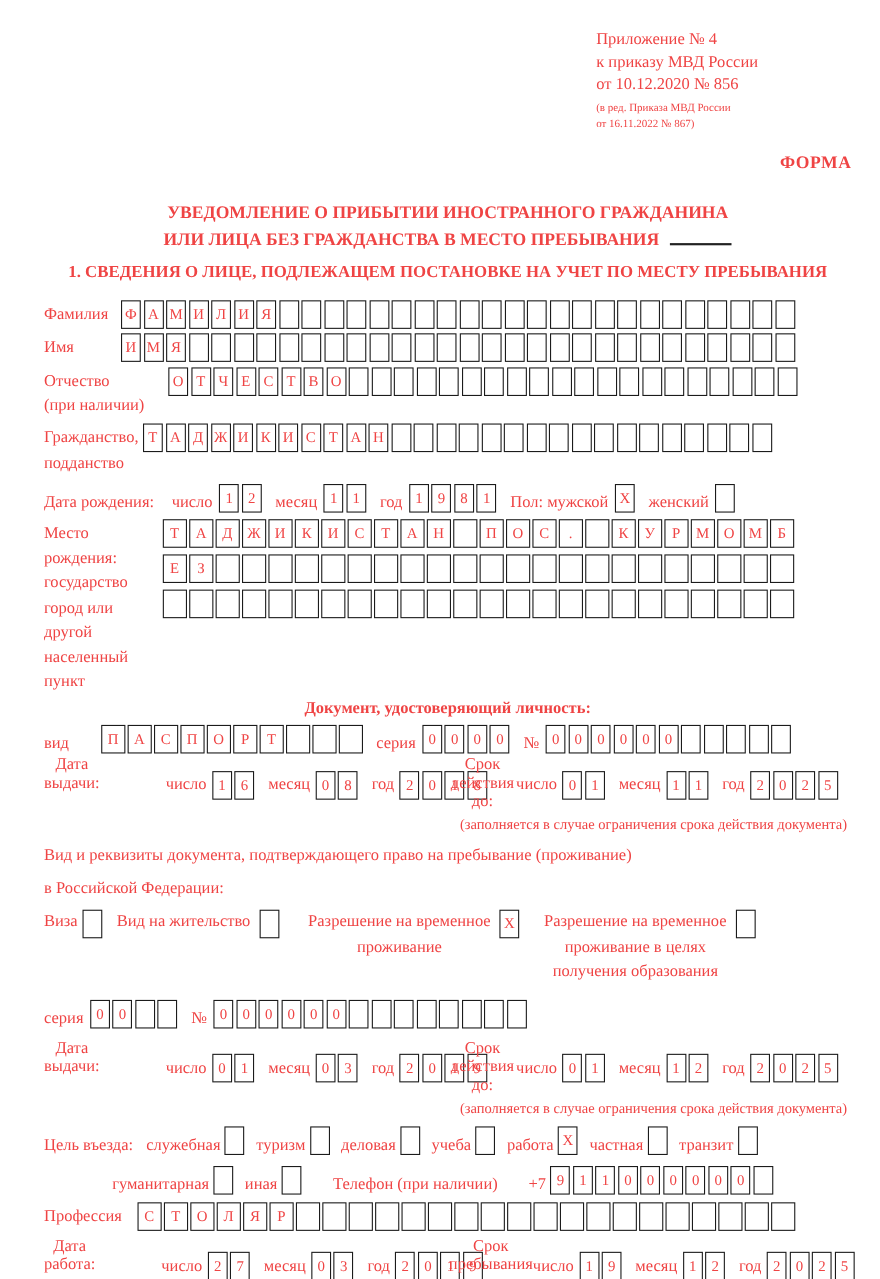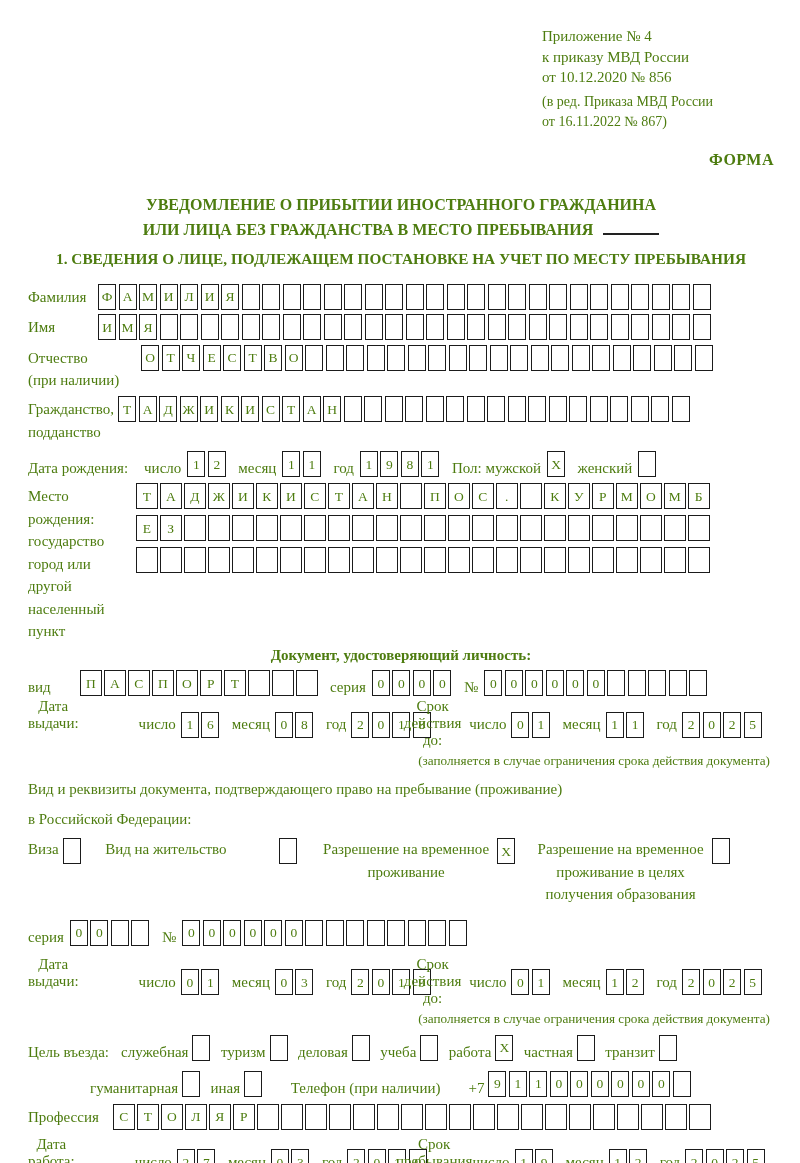--- a/index.html
+++ b/index.html
@@ -1,23 +1,23 @@
 <!DOCTYPE html>
 <html><head>
 <meta charset="utf-8">
 <style>
   html,body{margin:0;padding:0;background:#fff;}
   .page{
     position:relative;width:800px;height:1163px;box-sizing:border-box;
-    padding:26px 26px 0 28px;background:#fff;color:#4d7c0f;
+    padding:26px 26px 0 40px;background:#fff;color:#ef4444;
     font-family:"Liberation Serif","DejaVu Serif",serif;font-size:15px;overflow:hidden;
   }
   
   .annex{margin-left:auto;width:232px;font-size:15px;line-height:1.38;}
-  .amend{font-size:14px;line-height:1.4;margin-top:4px;}
+  .amend{font-size:10px;line-height:1.4;margin-top:4px;}
   .forma{font-weight:bold;font-size:16px;text-align:right;margin-top:20px;letter-spacing:.5px;}
   .title{font-weight:bold;font-size:16px;text-align:center;margin-top:24px;line-height:1.55;}
   .blank-line{display:inline-block;width:56px;border-bottom:2px solid #222;margin-left:10px;vertical-align:baseline;}
   .sec-heading{font-weight:bold;font-size:15.3px;text-align:center;margin-top:7px;margin-bottom:16px;}
   
   .boxes{display:flex;flex-wrap:nowrap;}
   .cell{
     flex:none;display:inline-flex;align-items:center;justify-content:center;
     width:16px;height:24px;border:1.6px solid #1b1b1b;margin-right:2.5px;
     font-size:13.5px;line-height:1;background:#fff;
@@ -428,21 +428,21 @@
   <div class="intro">Вид и реквизиты документа, подтверждающего право на пребывание (проживание)</div>
   <div class="intro">в Российской Федерации:</div>
 
   <div class="opts">
     <div class="opt">
       <span class="olabel">Виза</span>
       <span class="boxes" style="margin-left:4px;">
           <span class="cell"></span>
         </span>
     </div>
-    <div class="opt" style="margin-left:22px;gap:44px;">
+    <div class="opt" style="margin-left:11px;">
       <span class="olabel">Вид на жительство</span>
       <span class="boxes">
           <span class="cell"></span>
         </span>
     </div>
     <div class="opt" style="margin-left:24px;">
       <span class="olabel">
         <div>Разрешение на временное</div>
         <div>проживание</div>
       </span>

